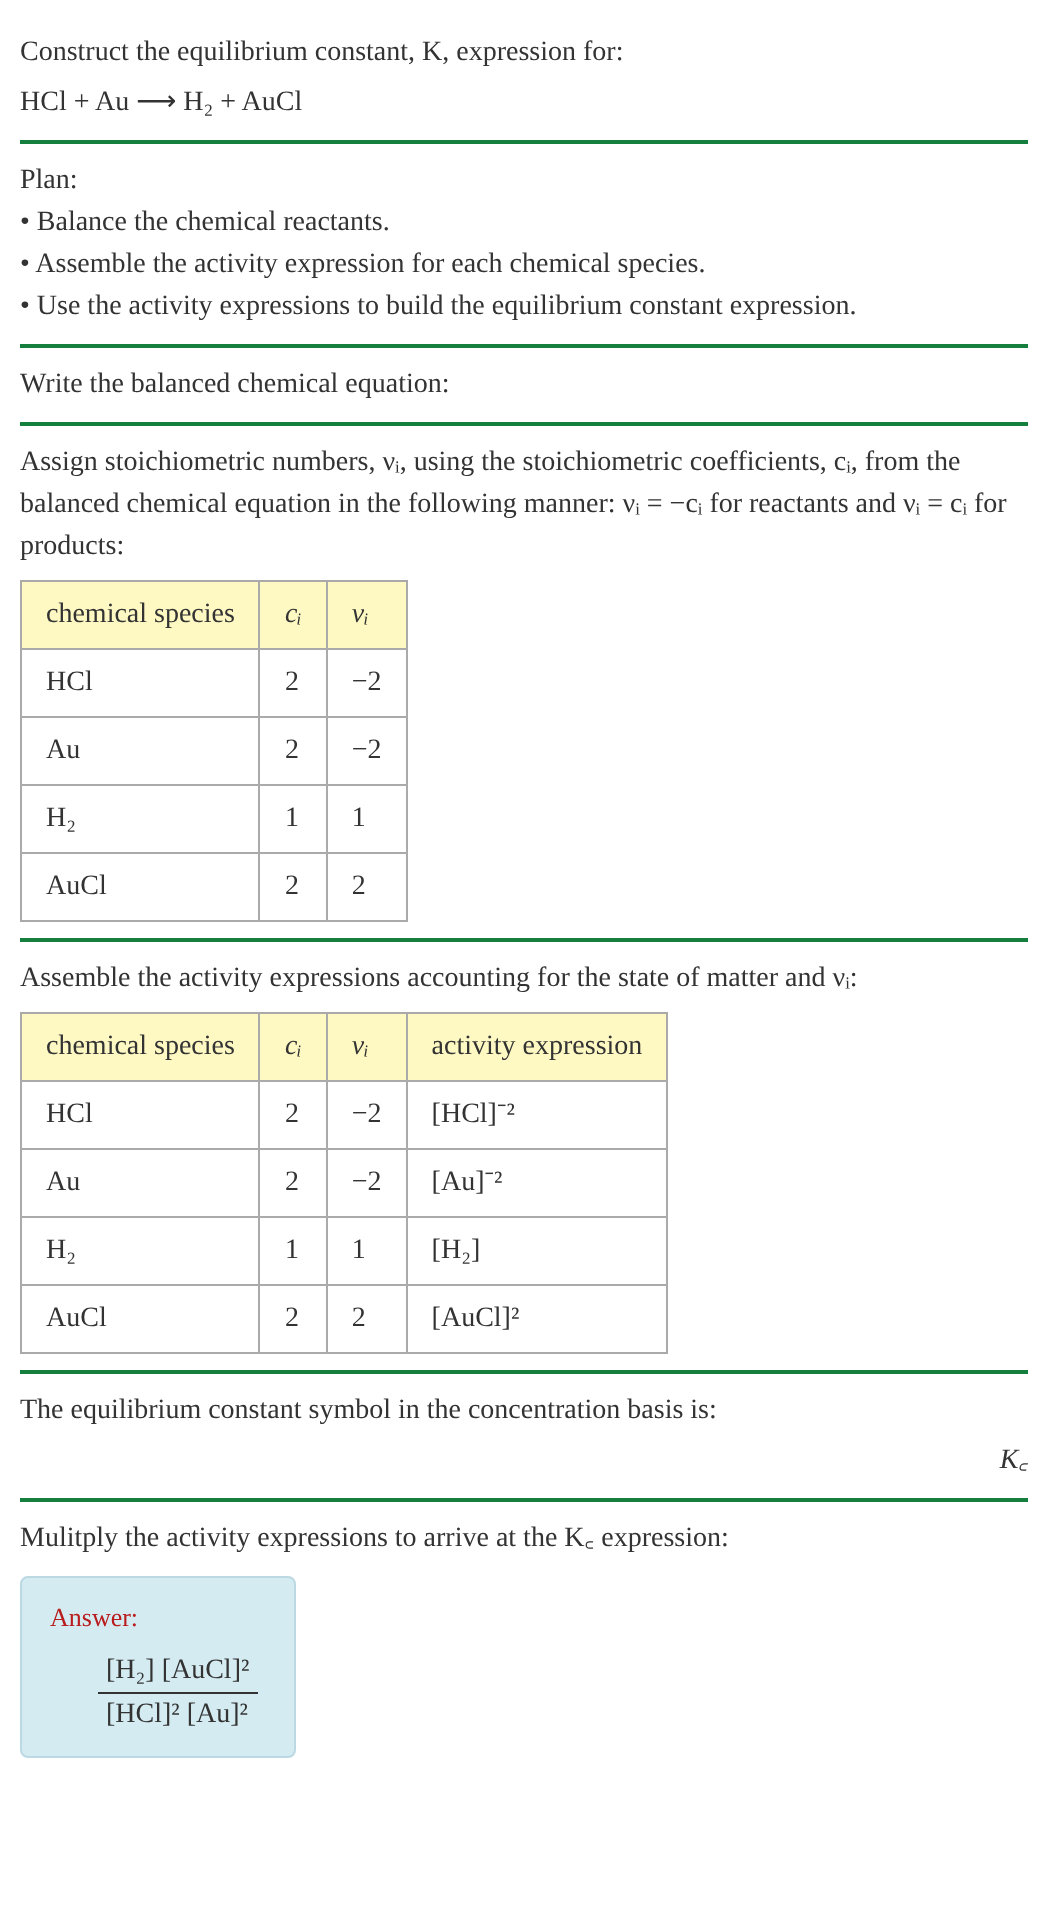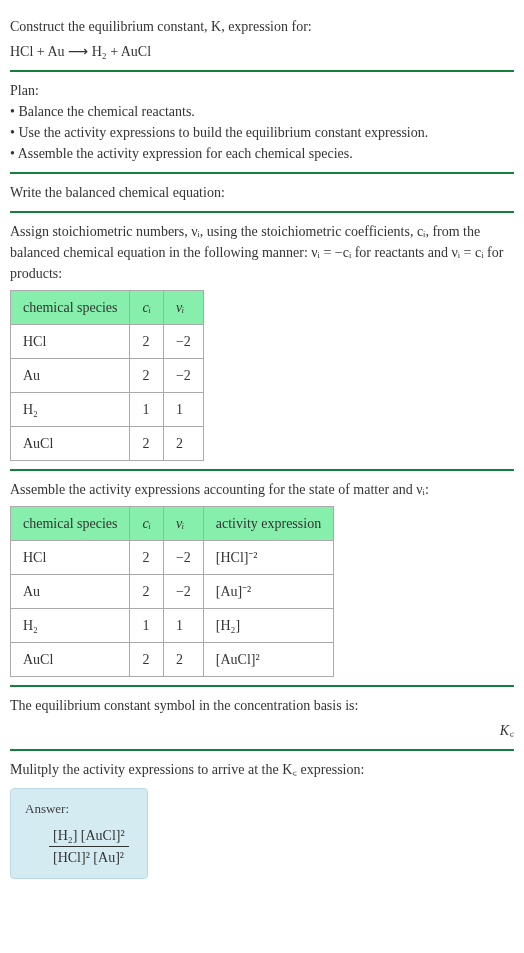--- a/index.html
+++ b/index.html
@@ -22,32 +22,32 @@
       border-collapse: collapse;
       margin-top: 6px;
     }
     th, td {
       border: 1px solid #aaa;
       padding: 6px 12px;
       text-align: left;
       font-weight: normal;
     }
     th {
-      background: #86efac;
+      background: #fef9c3;
     }
     .answer-box {
       background: #d4ebf2;
       border: 1px solid #bcd9e3;
       border-radius: 4px;
       padding: 10px 14px;
       margin-top: 8px;
       display: inline-block;
     }
     .answer-label {
-      color: #404040;
+      color: #b91c1c;
       font-size: 13px;
       margin-bottom: 6px;
     }
     .frac {
       display: inline-block;
       vertical-align: middle;
       text-align: left;
       margin: 0 4px;
     }
     .frac .num { display: block; border-bottom: 1px solid #333; padding: 0 4px; }
@@ -59,22 +59,22 @@
 <body>
 
 <div class="section">
   <div>Construct the equilibrium constant, K, expression for:</div>
   <div class="eq-line">HCl + Au ⟶ H₂ + AuCl</div>
 </div>
 
 <div class="section">
   <div>Plan:</div>
   <div>• Balance the chemical reactants.</div>
+  <div>• Assemble the activity expression for each chemical species.</div>
   <div>• Use the activity expressions to build the equilibrium constant expression.</div>
-  <div>• Assemble the activity expression for each chemical species.</div>
 </div>
 
 <div class="section">
   <div>Write the balanced chemical equation:</div>
 </div>
 
 <div class="section">
   <div>Assign stoichiometric numbers, νᵢ, using the stoichiometric coefficients, cᵢ, from the balanced chemical equation in the following manner: νᵢ = −cᵢ for reactants and νᵢ = cᵢ for products:</div>
   <table>
     <tbody>

